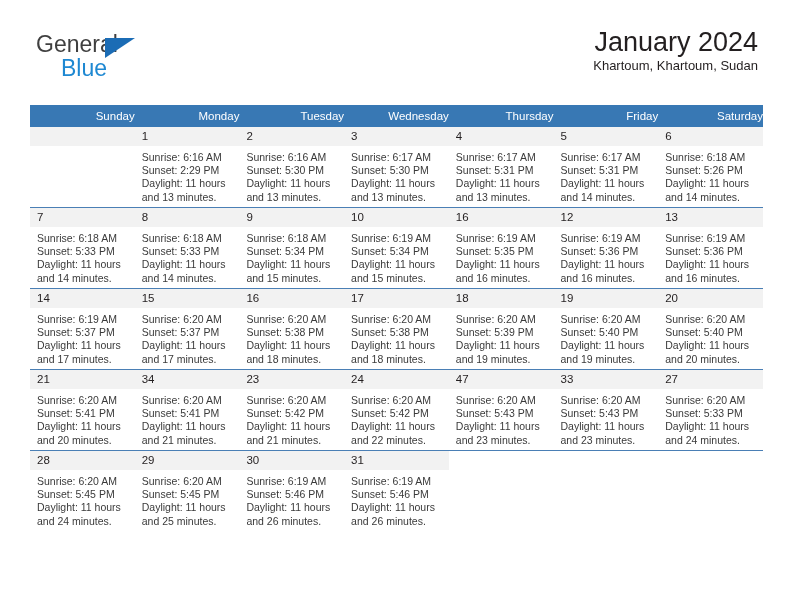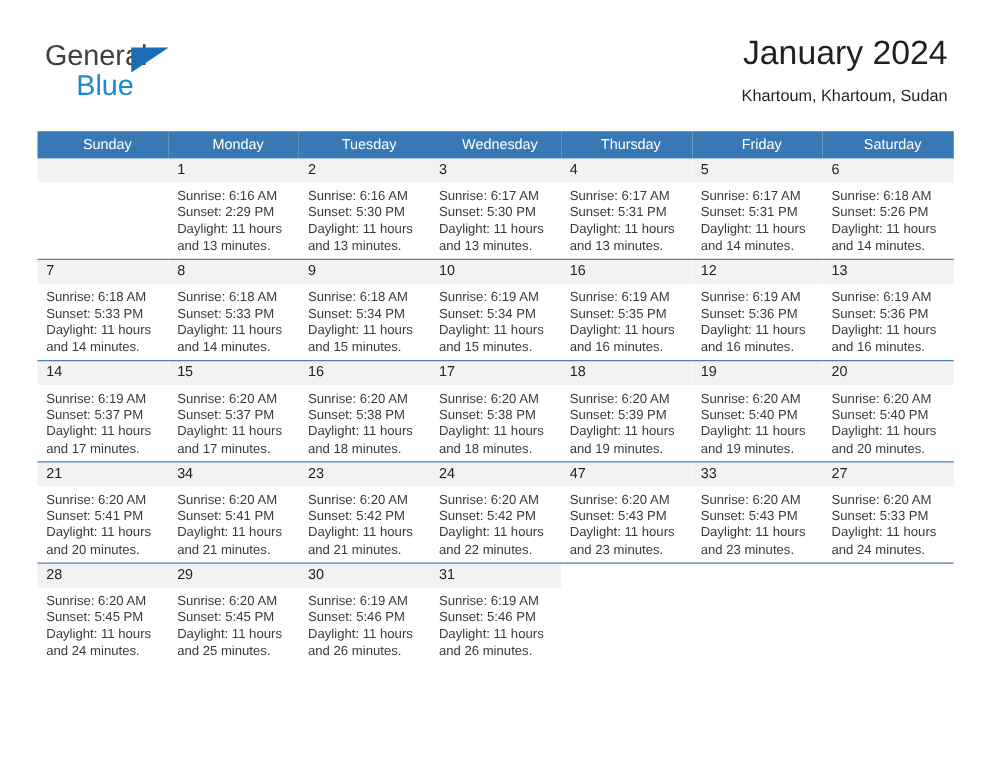--- a/index.html
+++ b/index.html
@@ -72,42 +72,41 @@
   }
   .cal-title {
     font-size: 27px;
     color: #231f20;
     line-height: 1.1;
     white-space: nowrap;
   }
   .cal-location {
     font-size: 13px;
     color: #231f20;
-    margin-top: 11px;
     white-space: nowrap;
   }
 
   
   .calendar {
     position: absolute;
     left: 30px;
     top: 105px;
     width: 733px;
   }
   table.cal-table {
     border-collapse: collapse;
     table-layout: fixed;
     width: 733px;
   }
   table.cal-table th {
     background: #3878b4;
     color: #ffffff;
     font-size: 11.5px;
     font-weight: normal;
-    text-align: center;
+    text-align: right;
     padding: 5px 0 5px 7px;
     height: 11px;
     border: none;
   }
   td.day-cell {
     vertical-align: top;
     padding: 0;
     border: none;
     height: 80px;
     border-top: 1px solid #4a7fb5;

